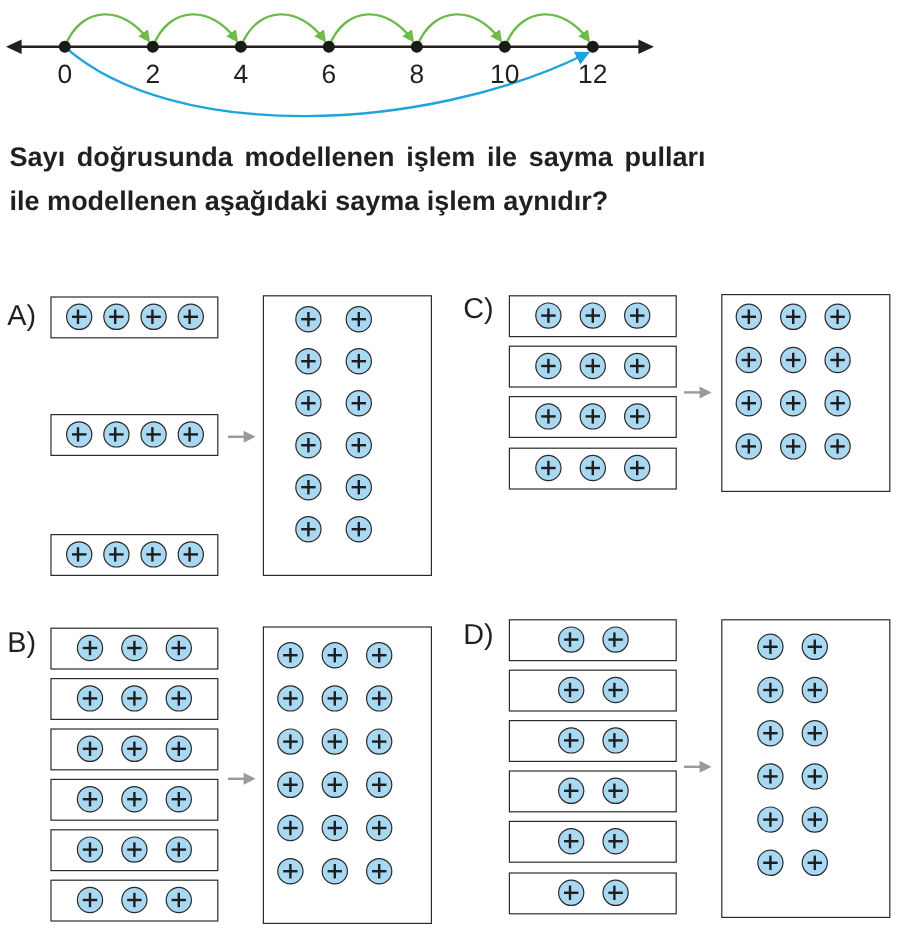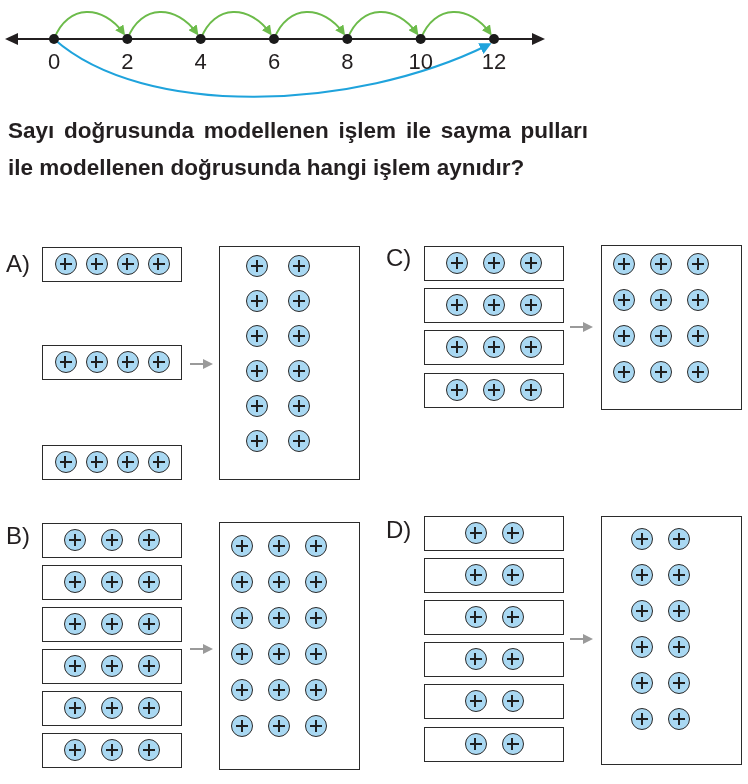--- a/index.html
+++ b/index.html
@@ -60,21 +60,21 @@
       <text x="274" y="69" text-anchor="middle" class="tick-label">6</text>
       <circle cx="347.3333333333333" cy="39" r="5" fill="#1a1a1a"></circle>
       <text x="347.3333333333333" y="69" text-anchor="middle" class="tick-label">8</text>
       <circle cx="420.6666666666667" cy="39" r="5" fill="#1a1a1a"></circle>
       <text x="420.6666666666667" y="69" text-anchor="middle" class="tick-label">10</text>
       <circle cx="494" cy="39" r="5" fill="#1a1a1a"></circle>
       <text x="494" y="69" text-anchor="middle" class="tick-label">12</text>
     </g>
 </svg>
 
-<p class="question">Sayı doğrusunda modellenen işlem ile sayma pulları ile modellenen doğrusunda hangi işlem aynıdır?</p>
+<p class="question">Sayı doğrusunda modellenen işlem ile sayma pulları ile modellenen aşağıdaki sayma işlem aynıdır?</p>
 
 <div id="options-layer">
     <div class="">
       <div class="opt-label" style="left: 6px; top: 250px;">A)</div>
       <div class="box" style="left: 42px; top: 247px; width: 140px; height: 35px;">
         <div class="counter" style="left: 11.7px; top: 5px;"></div>
         <div class="counter" style="left: 42.7px; top: 5px;"></div>
         <div class="counter" style="left: 73.7px; top: 5px;"></div>
         <div class="counter" style="left: 104.7px; top: 5px;"></div>
       </div>

